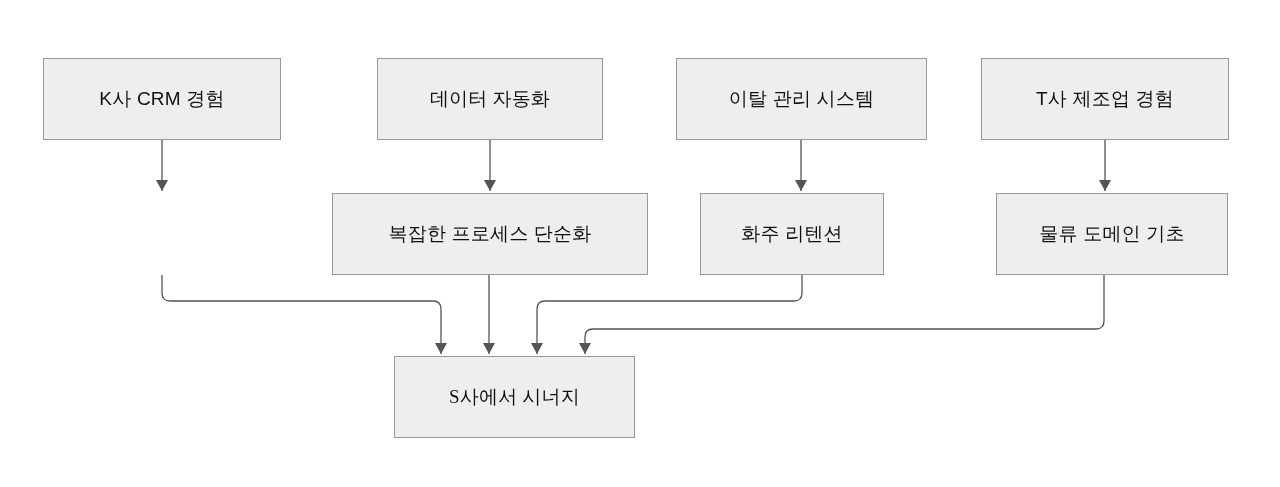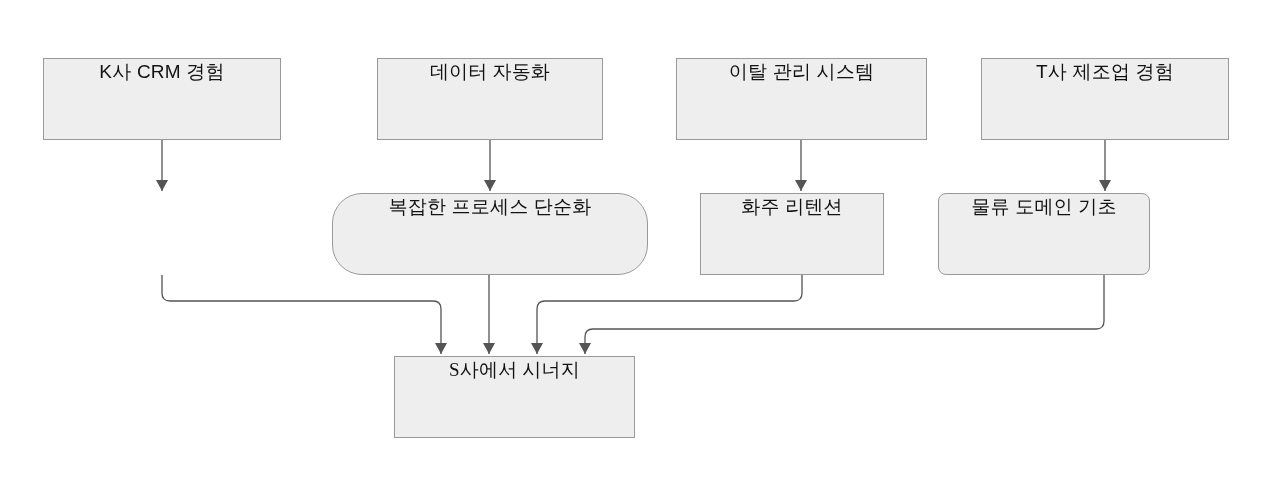--- a/index.html
+++ b/index.html
@@ -20,21 +20,21 @@
     stroke: var(--connector-color, #545454);
     stroke-width: 1.3;
     fill: none;
   }
   .node {
     position: absolute;
     box-sizing: border-box;
     background: var(--node-fill, #eeeeee);
     border: 1px solid var(--node-border, #999999);
     display: flex;
-    align-items: flex-start;
+    align-items: center;
     justify-content: center;
   }
   .node-label {
     font-size: 19px;
     color: var(--text-color, #111111);
     white-space: nowrap;
     letter-spacing: 0.2px;
   }
 </style>
 </head>
@@ -66,27 +66,27 @@
   <div class="node" style="left:377px; top:58px; width:226px; height:82px;font-family:Liberation Serif, serif;">
     <span class="node-label">데이터 자동화</span>
   </div>
   <div class="node" style="left:676px; top:58px; width:251px; height:82px;">
     <span class="node-label">이탈 관리 시스템</span>
   </div>
   <div class="node" style="left:981px; top:58px; width:248px; height:82px;">
     <span class="node-label">T사 제조업 경험</span>
   </div>
 
-  <div class="node" style="left:332px; top:193px; width:316px; height:82px;border-radius:30px;">
+  <div class="node" style="left:332px; top:193px; width:316px; height:82px;">
     <span class="node-label">복잡한 프로세스 단순화</span>
   </div>
   <div class="node" style="left:700px; top:193px; width:184px; height:82px;">
     <span class="node-label">화주 리텐션</span>
   </div>
-  <div class="node" style="left:938px; top:193px; width:212px; height:82px;border-radius:8px;">
+  <div class="node" style="left:996px; top:193px; width:232px; height:82px;">
     <span class="node-label">물류 도메인 기초</span>
   </div>
 
   <div class="node" style="left:394px; top:356px; width:241px; height:82px;font-family:Liberation Serif, serif;">
     <span class="node-label">S사에서 시너지</span>
   </div>
 
 </div>
 
 </body></html>

